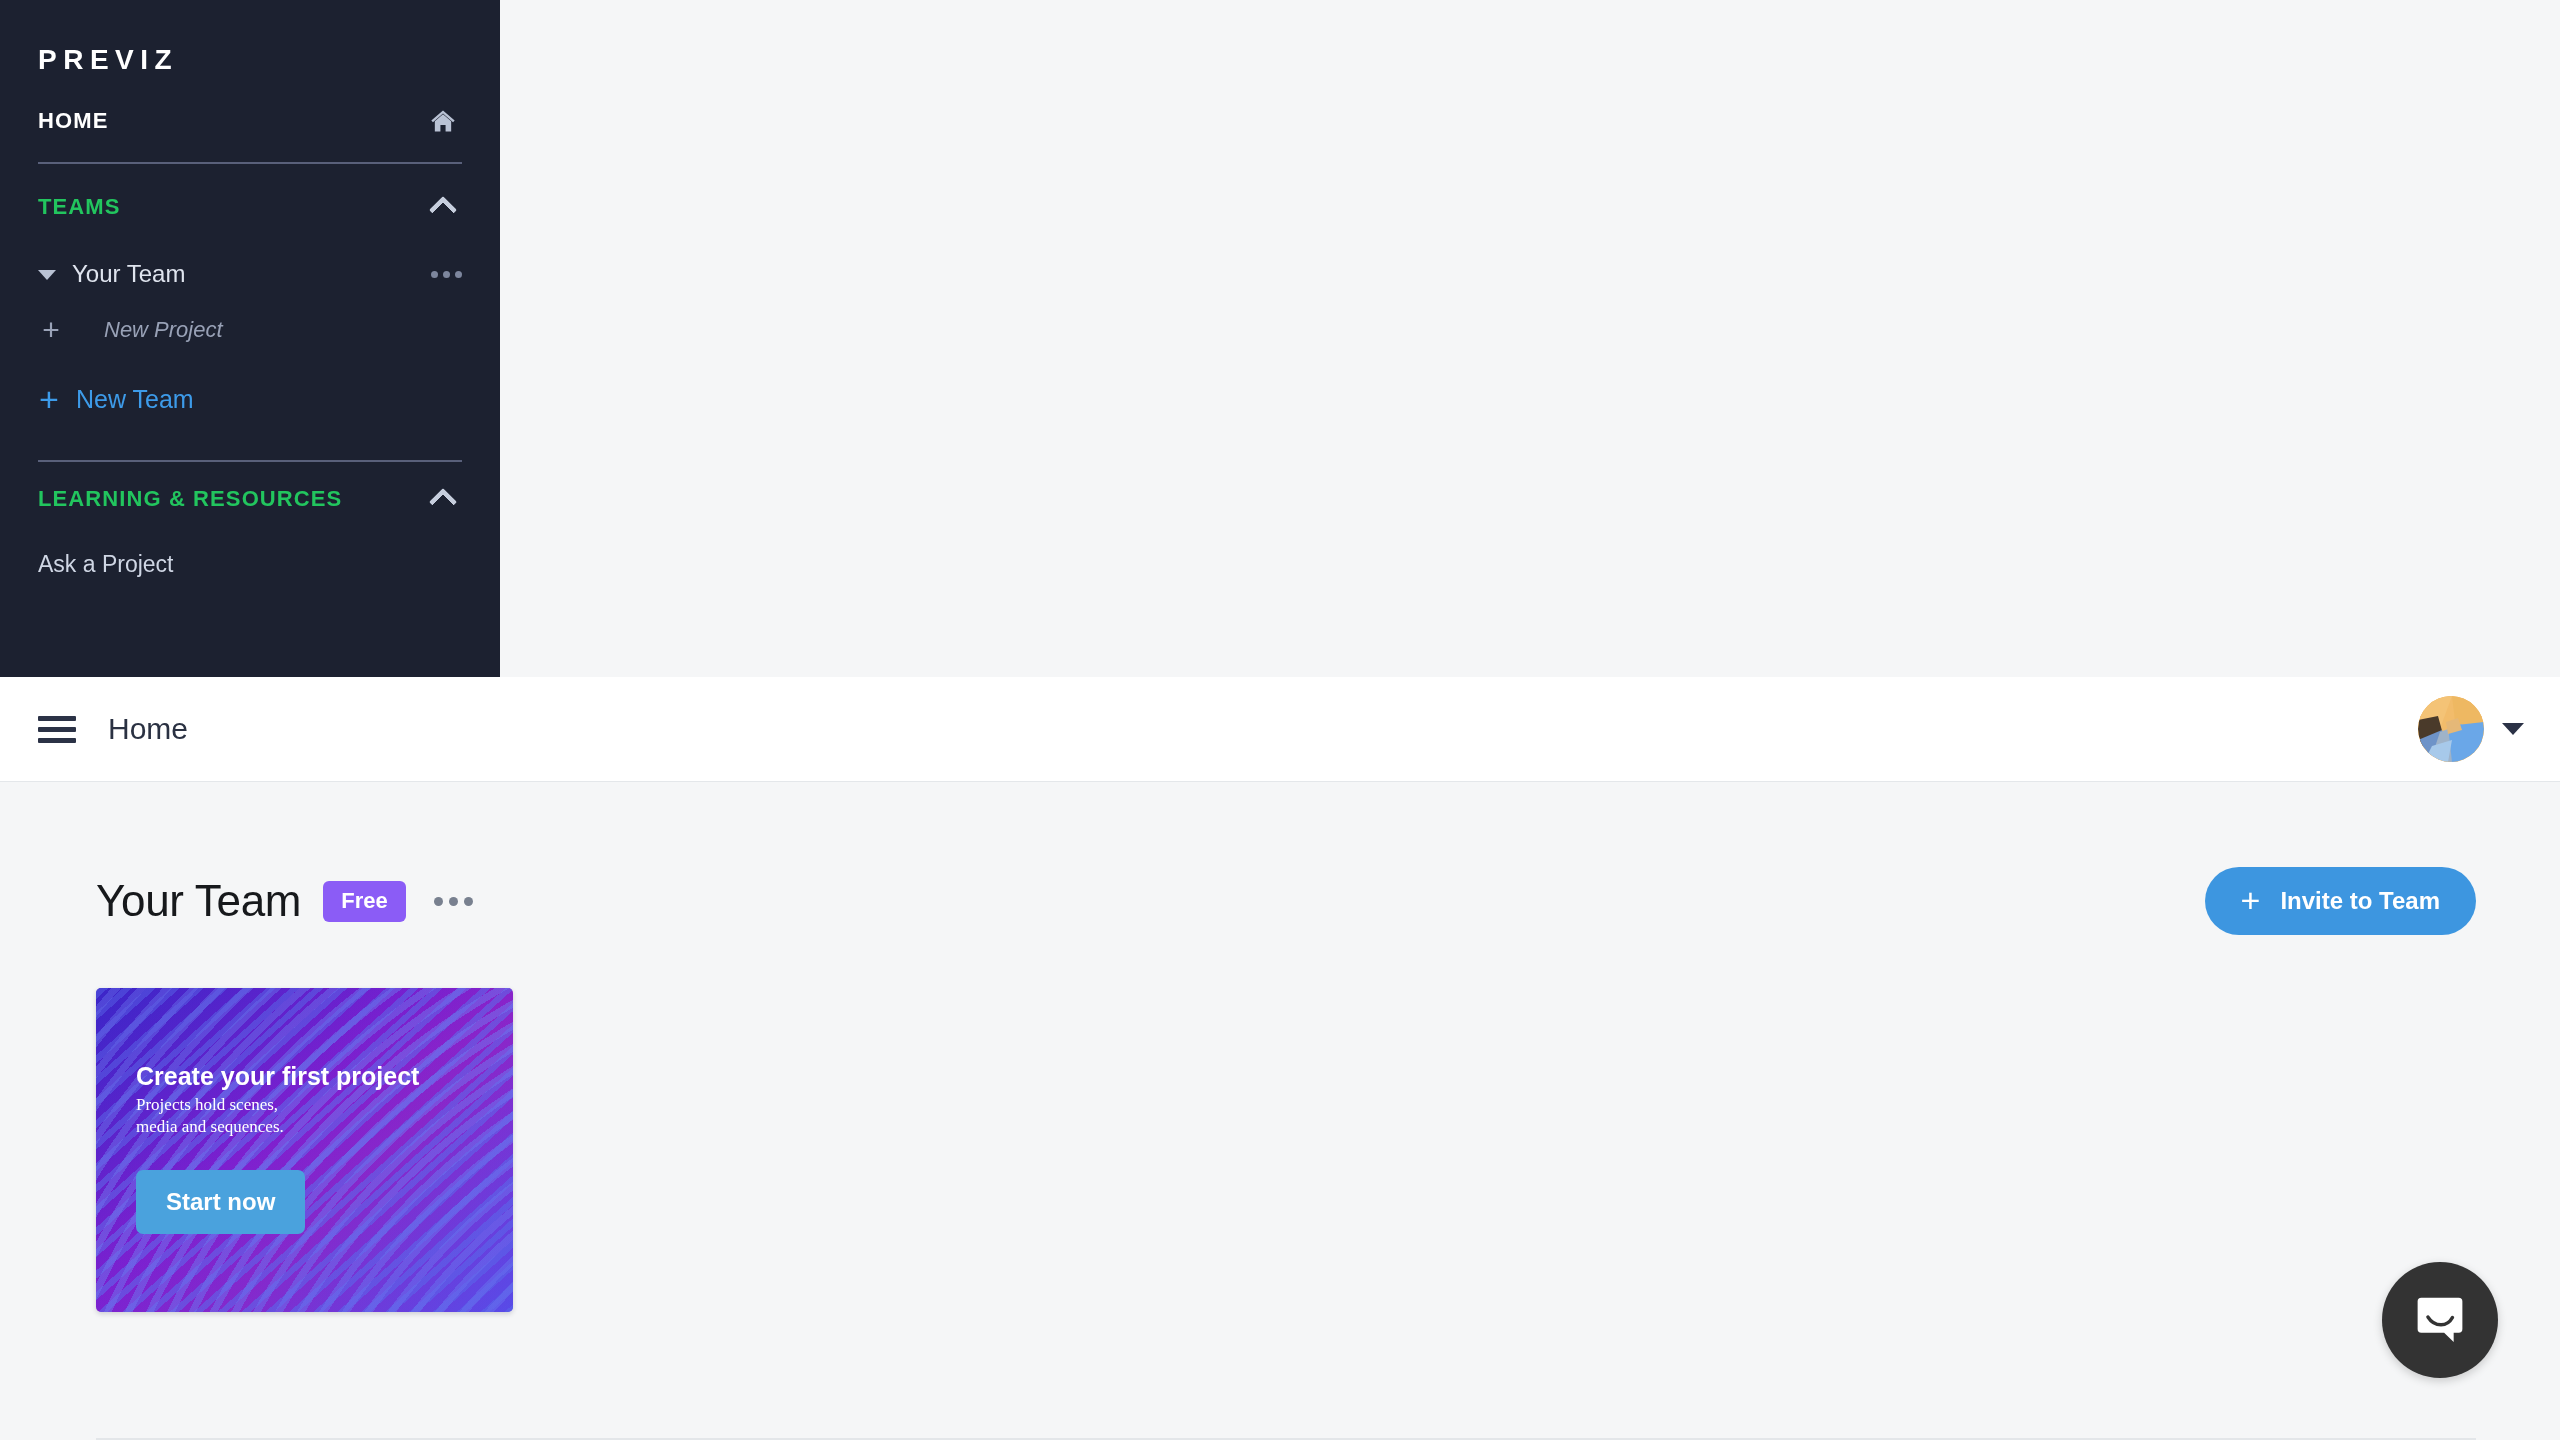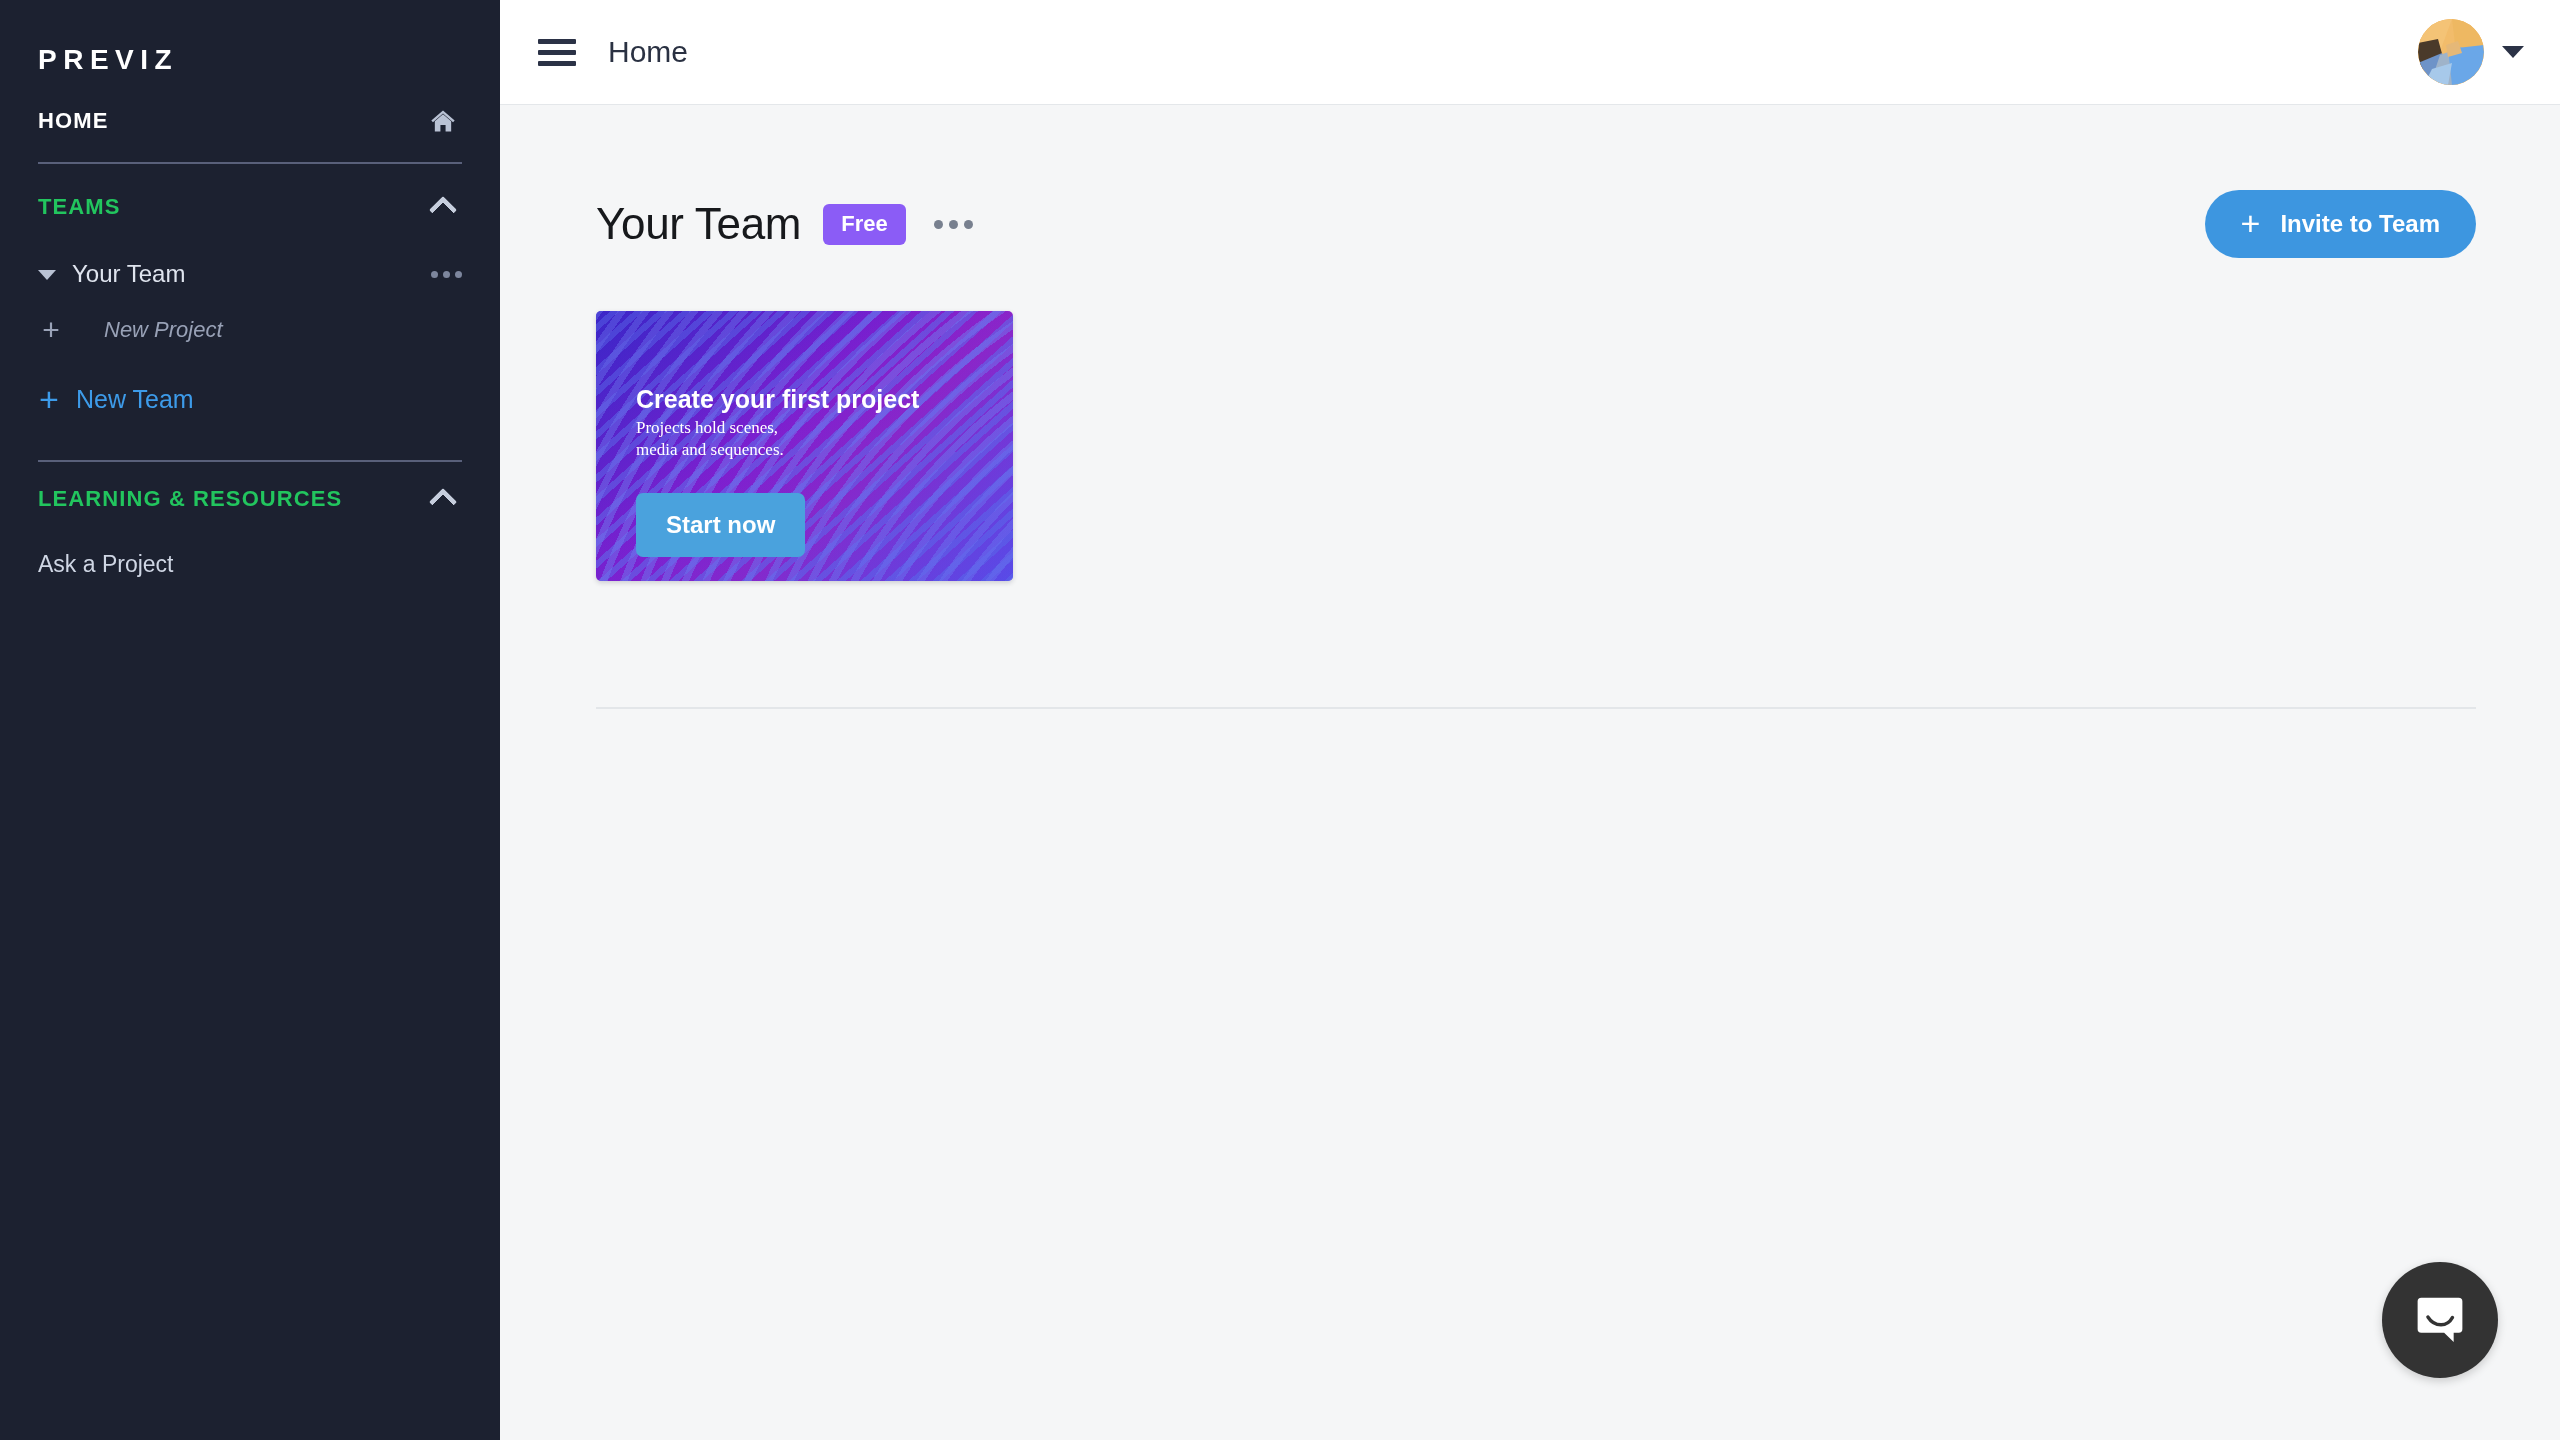--- a/index.html
+++ b/index.html
@@ -15,20 +15,21 @@
     font-family: "Liberation Sans", sans-serif;
     background: #f5f6f7;
     color: #1d2230;
     -webkit-font-smoothing: antialiased;
   }
 
   .app {
     display: flex;
     width: 2560px;
     height: 1440px;
+    flex-direction: column;
   }
 
   
   .sidebar {
     width: 500px;
     min-width: 500px;
     height: 1440px;
     background: #1c2130;
     padding: 0 38px;
     position: relative;
@@ -318,21 +319,21 @@
 
   
   .cards-row {
     margin-top: 54px;
     display: flex;
     gap: 40px;
   }
 
   .promo-card {
     width: 417px;
-    height: 270px;
+    height: 324px;
     border-radius: 5px;
     position: relative;
     overflow: hidden;
     background: linear-gradient(135deg, #3b28c8 0%, #7b1fd0 42%, #8c25c8 62%, #5b4de8 100%);
     box-shadow: 0 2px 5px rgba(30,30,50,0.18);
     cursor: pointer;
   }
 
   .promo-card .stripes {
     position: absolute;

